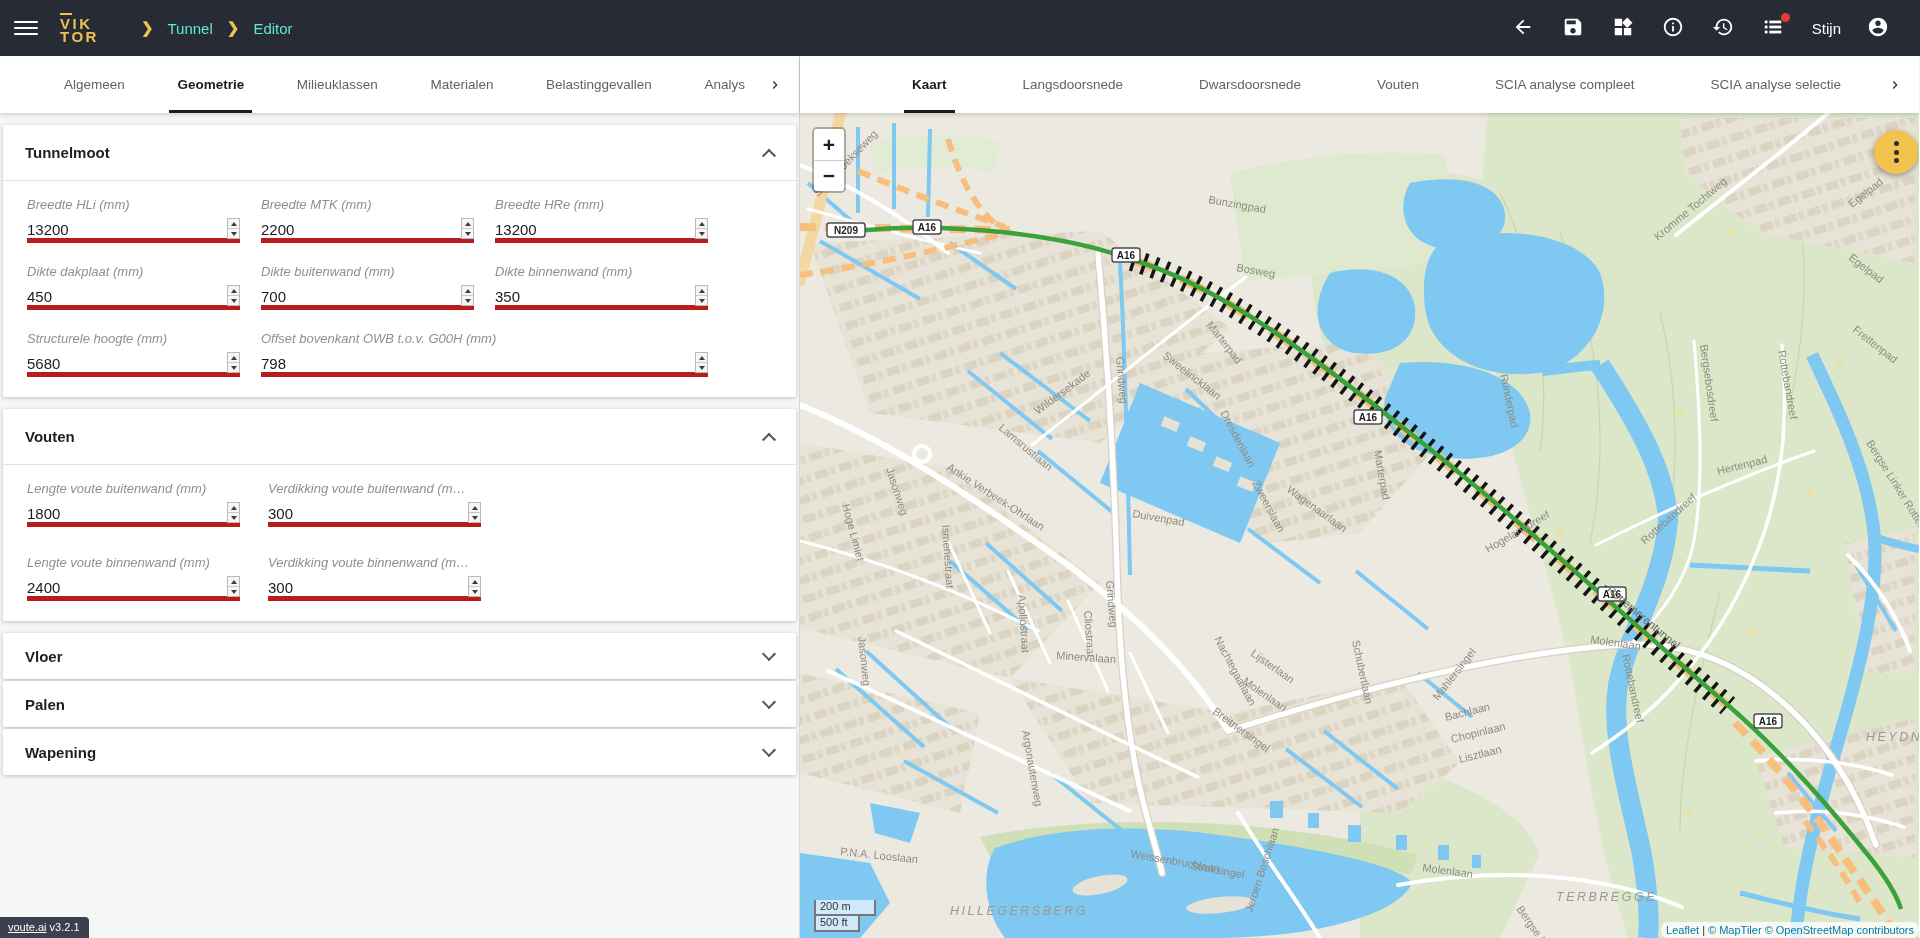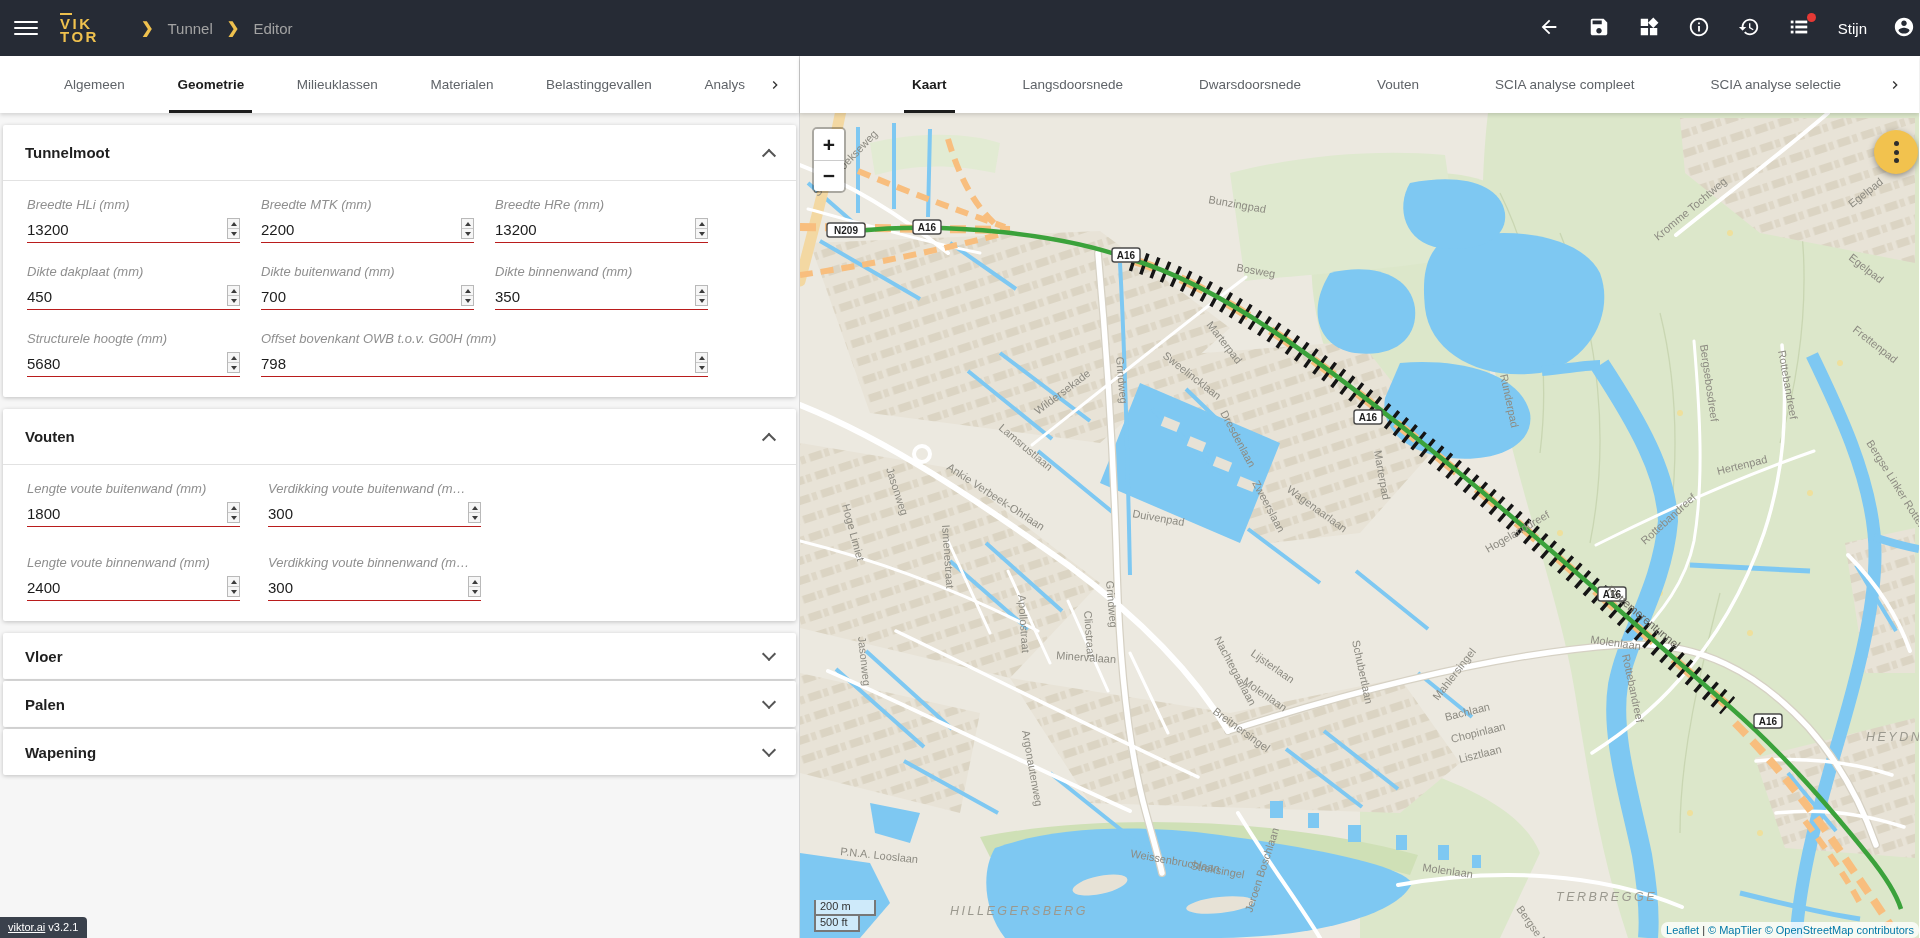--- a/index.html
+++ b/index.html
@@ -2,30 +2,30 @@
 <html><head>
 <meta charset="utf-8">
 <style>
   * { margin:0; padding:0; box-sizing:border-box; }
   html,body { width:1920px; height:938px; overflow:hidden; background:#fff;
               font-family:"Liberation Sans", sans-serif; }
   .app { position:relative; width:1920px; height:938px; }
 
   
   .hdr { height:56px; background:#262b35; display:flex; align-items:center;
-         justify-content:space-between; padding:0 3px 0 14px; position:relative; z-index:50; }
+         justify-content:space-between; padding:0 29px 0 14px; position:relative; z-index:50; }
   .hdr-left { display:flex; align-items:center; gap:10px; }
   .burger { width:24px; height:24px; display:flex; flex-direction:column; justify-content:center;
             gap:3.5px; cursor:pointer; margin-right:8px; }
   .burger i { display:block; height:2.5px; background:#fff; border-radius:1px; }
   .logo { color:#efc14e; font-weight:bold; font-size:15px; letter-spacing:2.5px;
           line-height:13px; text-align:left; padding:2px 4px; }
   .logo .bar { display:block; width:12px; height:2px; background:#efc14e; margin-bottom:2px; }
   .crumbs { display:flex; align-items:center; gap:14px; margin-left:28px; }
-  .crumb { color:#a3a3a3; font-size:15px; }
+  .crumb { color:#5eead4; font-size:15px; }
   .chev { color:#efc14e; font-size:15px; font-weight:bold; }
   .hdr-right { display:flex; align-items:center; gap:26px; }
   .hicon { width:24px; height:24px; position:relative; cursor:pointer; }
   .hicon svg { width:22px; height:22px; fill:#fff; }
   .reddot { position:absolute; top:-3px; right:-4px; width:9px; height:9px;
             border-radius:50%; background:#e53935; }
   .uname { color:#fff; font-size:15px; }
 
   
   .main { display:flex; height:882px; }
@@ -58,21 +58,21 @@
   .carrot.up { transform:rotate(-135deg) translate(-2px,-2px); }
   .carrot.down { transform:rotate(45deg); margin-top:-4px; }
   .card-div { height:1px; background:#e2e2e2; }
   .card-body { padding:16px 24px 20px 24px; }
   .grid3 { display:grid; grid-template-columns:213px 213px 213px; column-gap:21px; row-gap:21px; }
   .grid2 { display:grid; grid-template-columns:213px 213px; column-gap:21px; row-gap:24px;gap:28px; }
   .fld {}
   .fld .lab { font-size:13px; color:#8f8f8f; margin-bottom:5px; white-space:nowrap;
               overflow:hidden;font-style:italic; }
   .fld.wide { grid-column:2 / 4; }
-  .inwrap { position:relative; border-bottom:1px solid #b91c1c; height:26px; }
+  .inwrap { position:relative; border-bottom:5px solid #b91c1c; height:26px; }
   .inwrap input { width:calc(100% - 18px); border:0; outline:none; font-size:15px;
                   color:#1c1c1c; background:transparent; height:24px;
                   font-family:"Liberation Sans", sans-serif; }
   .spin { position:absolute; right:0; top:1px; width:13px; height:21px; border:1px solid #b9b9b9;
           background:#f6f6f6; display:flex; flex-direction:column; }
   .spin div { flex:1; display:flex; align-items:center; justify-content:center; cursor:pointer; }
   .spin div + div { border-top:1px solid #c9c9c9; }
   .tri-u { width:0; height:0; border-left:3.5px solid transparent;
            border-right:3.5px solid transparent; border-bottom:4px solid #3c3c3c; }
   .tri-d { width:0; height:0; border-left:3.5px solid transparent;
@@ -647,17 +647,17 @@
           <a>Leaflet</a>
           <span>|</span>
           <a>© MapTiler</a>
           <a>© OpenStreetMap contributors</a>
         </div>
       </div>
     </div>
   </div>
 
   <div class="verbadge">
-    <a>viktor.ai</a>
+    <a>voute.ai</a>
     <span>v3.2.1</span>
   </div>
 
 </div>
 
 </body></html>

